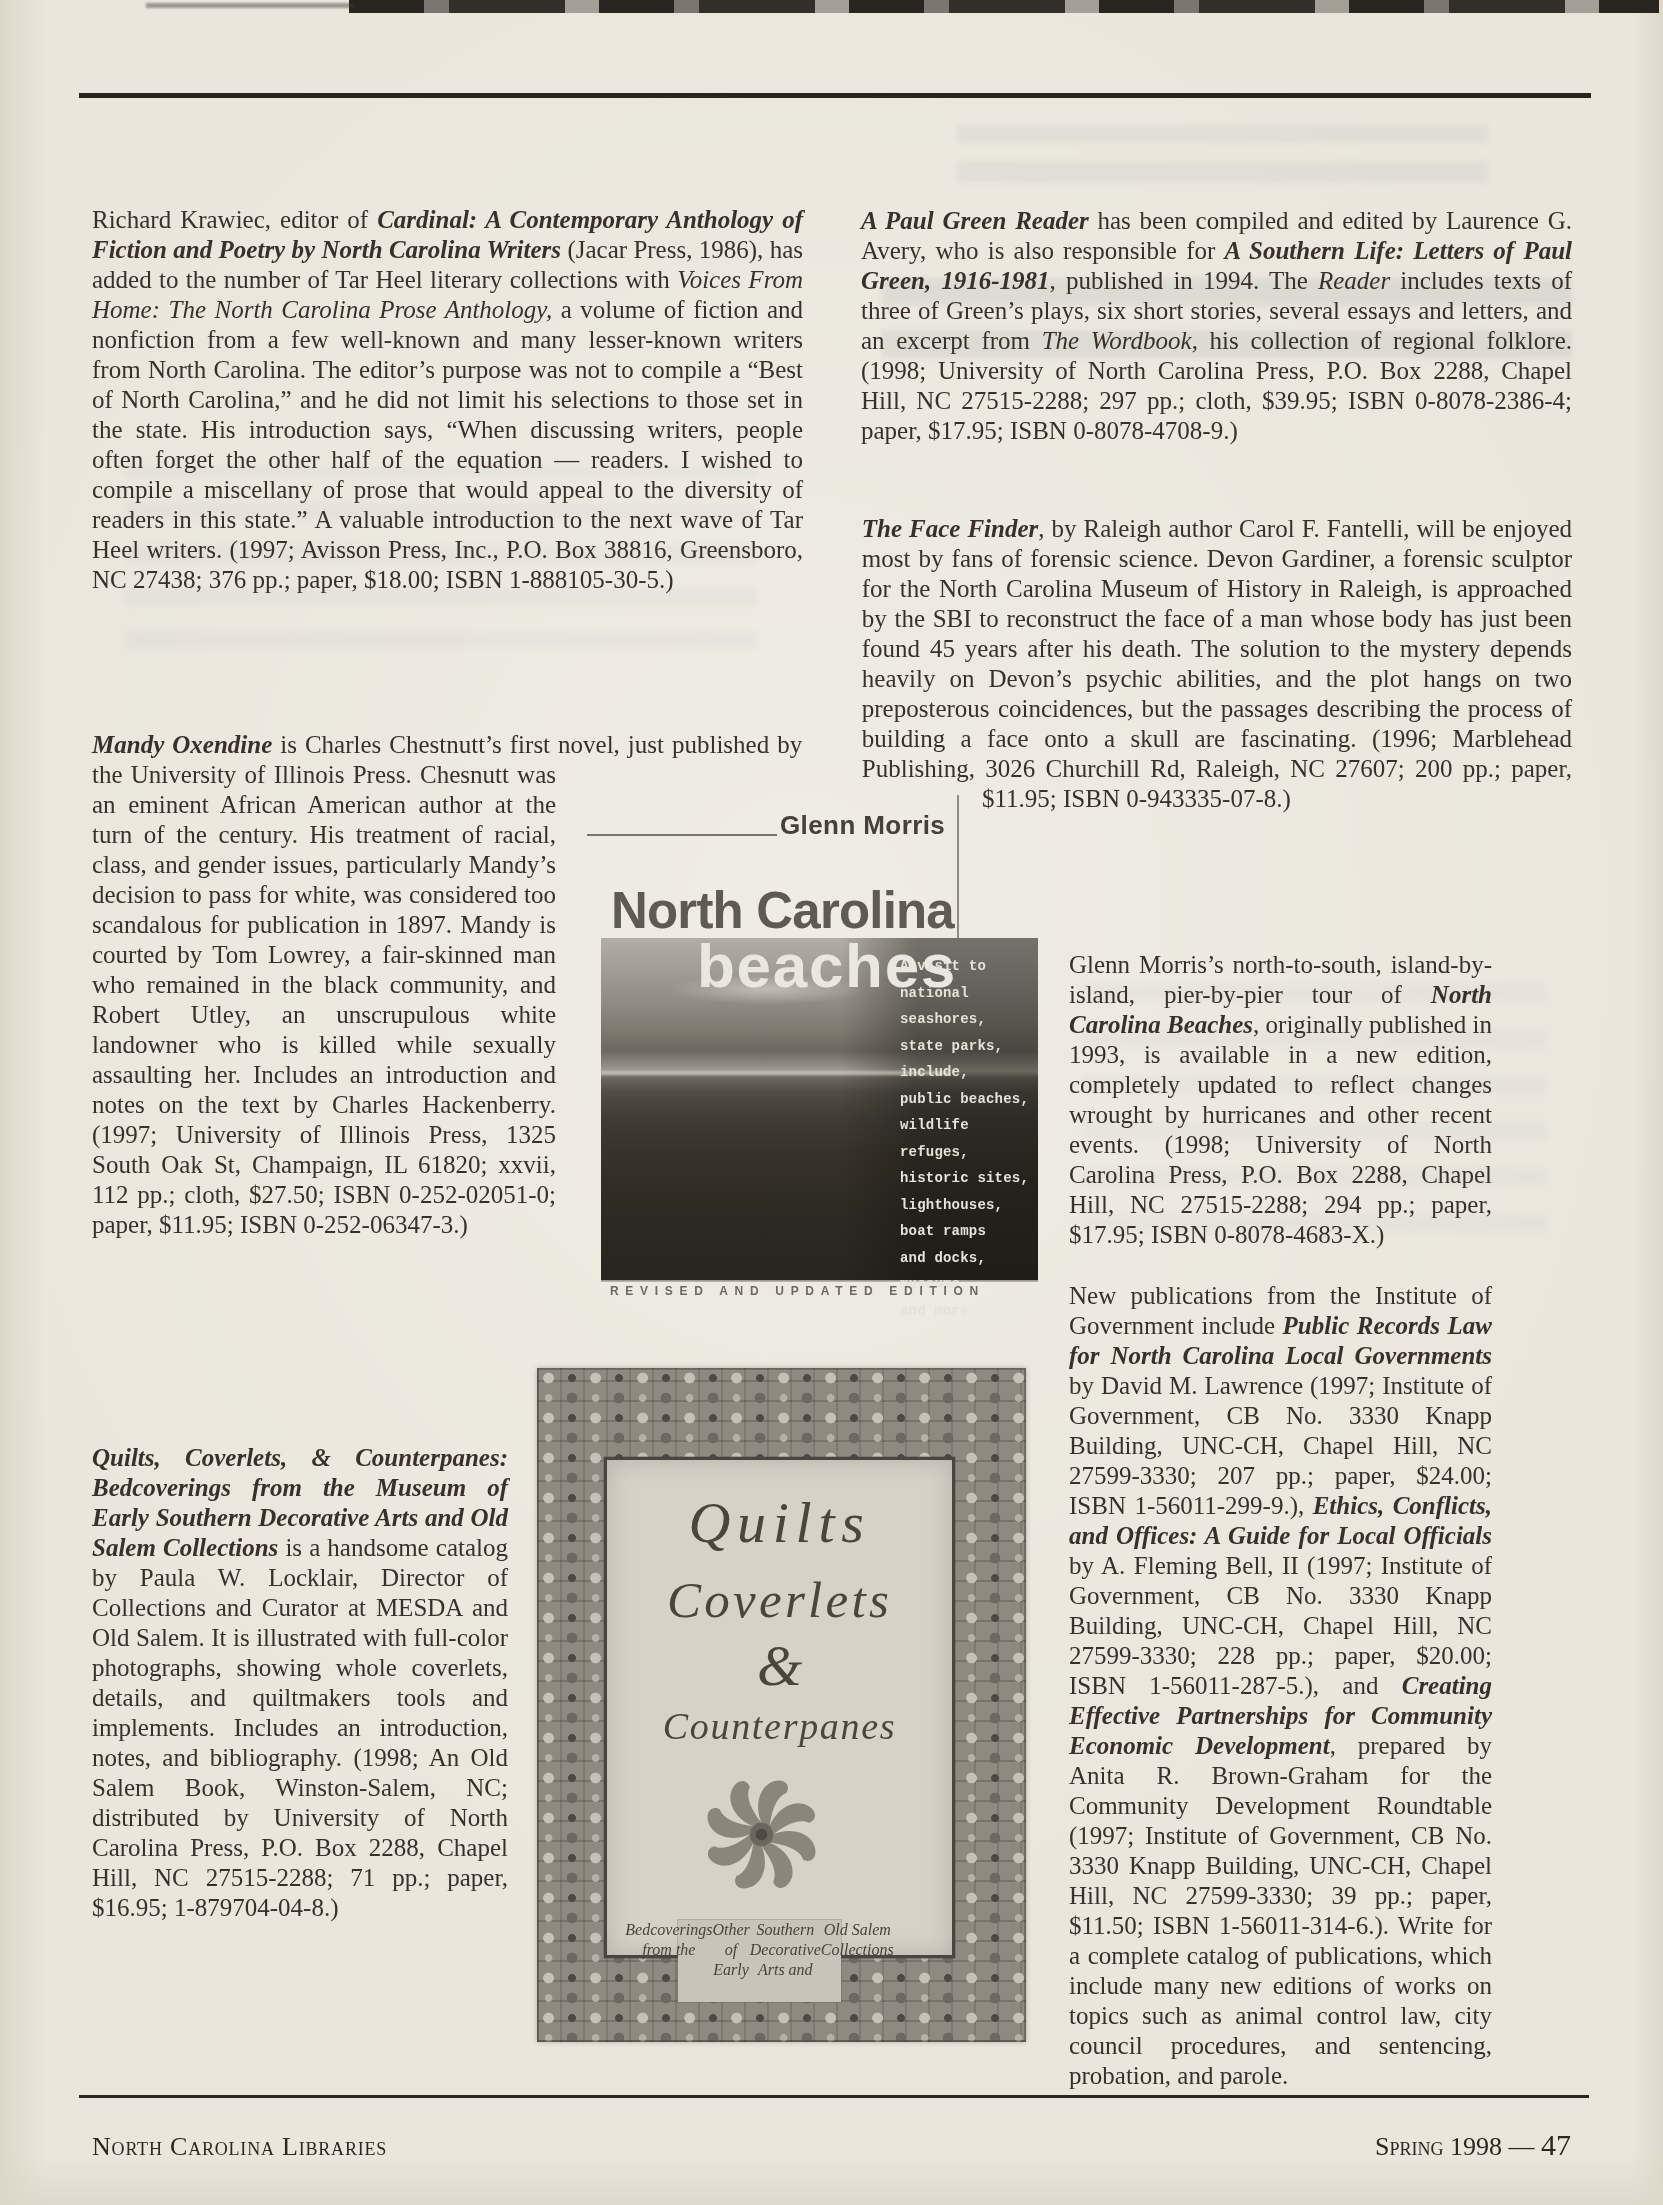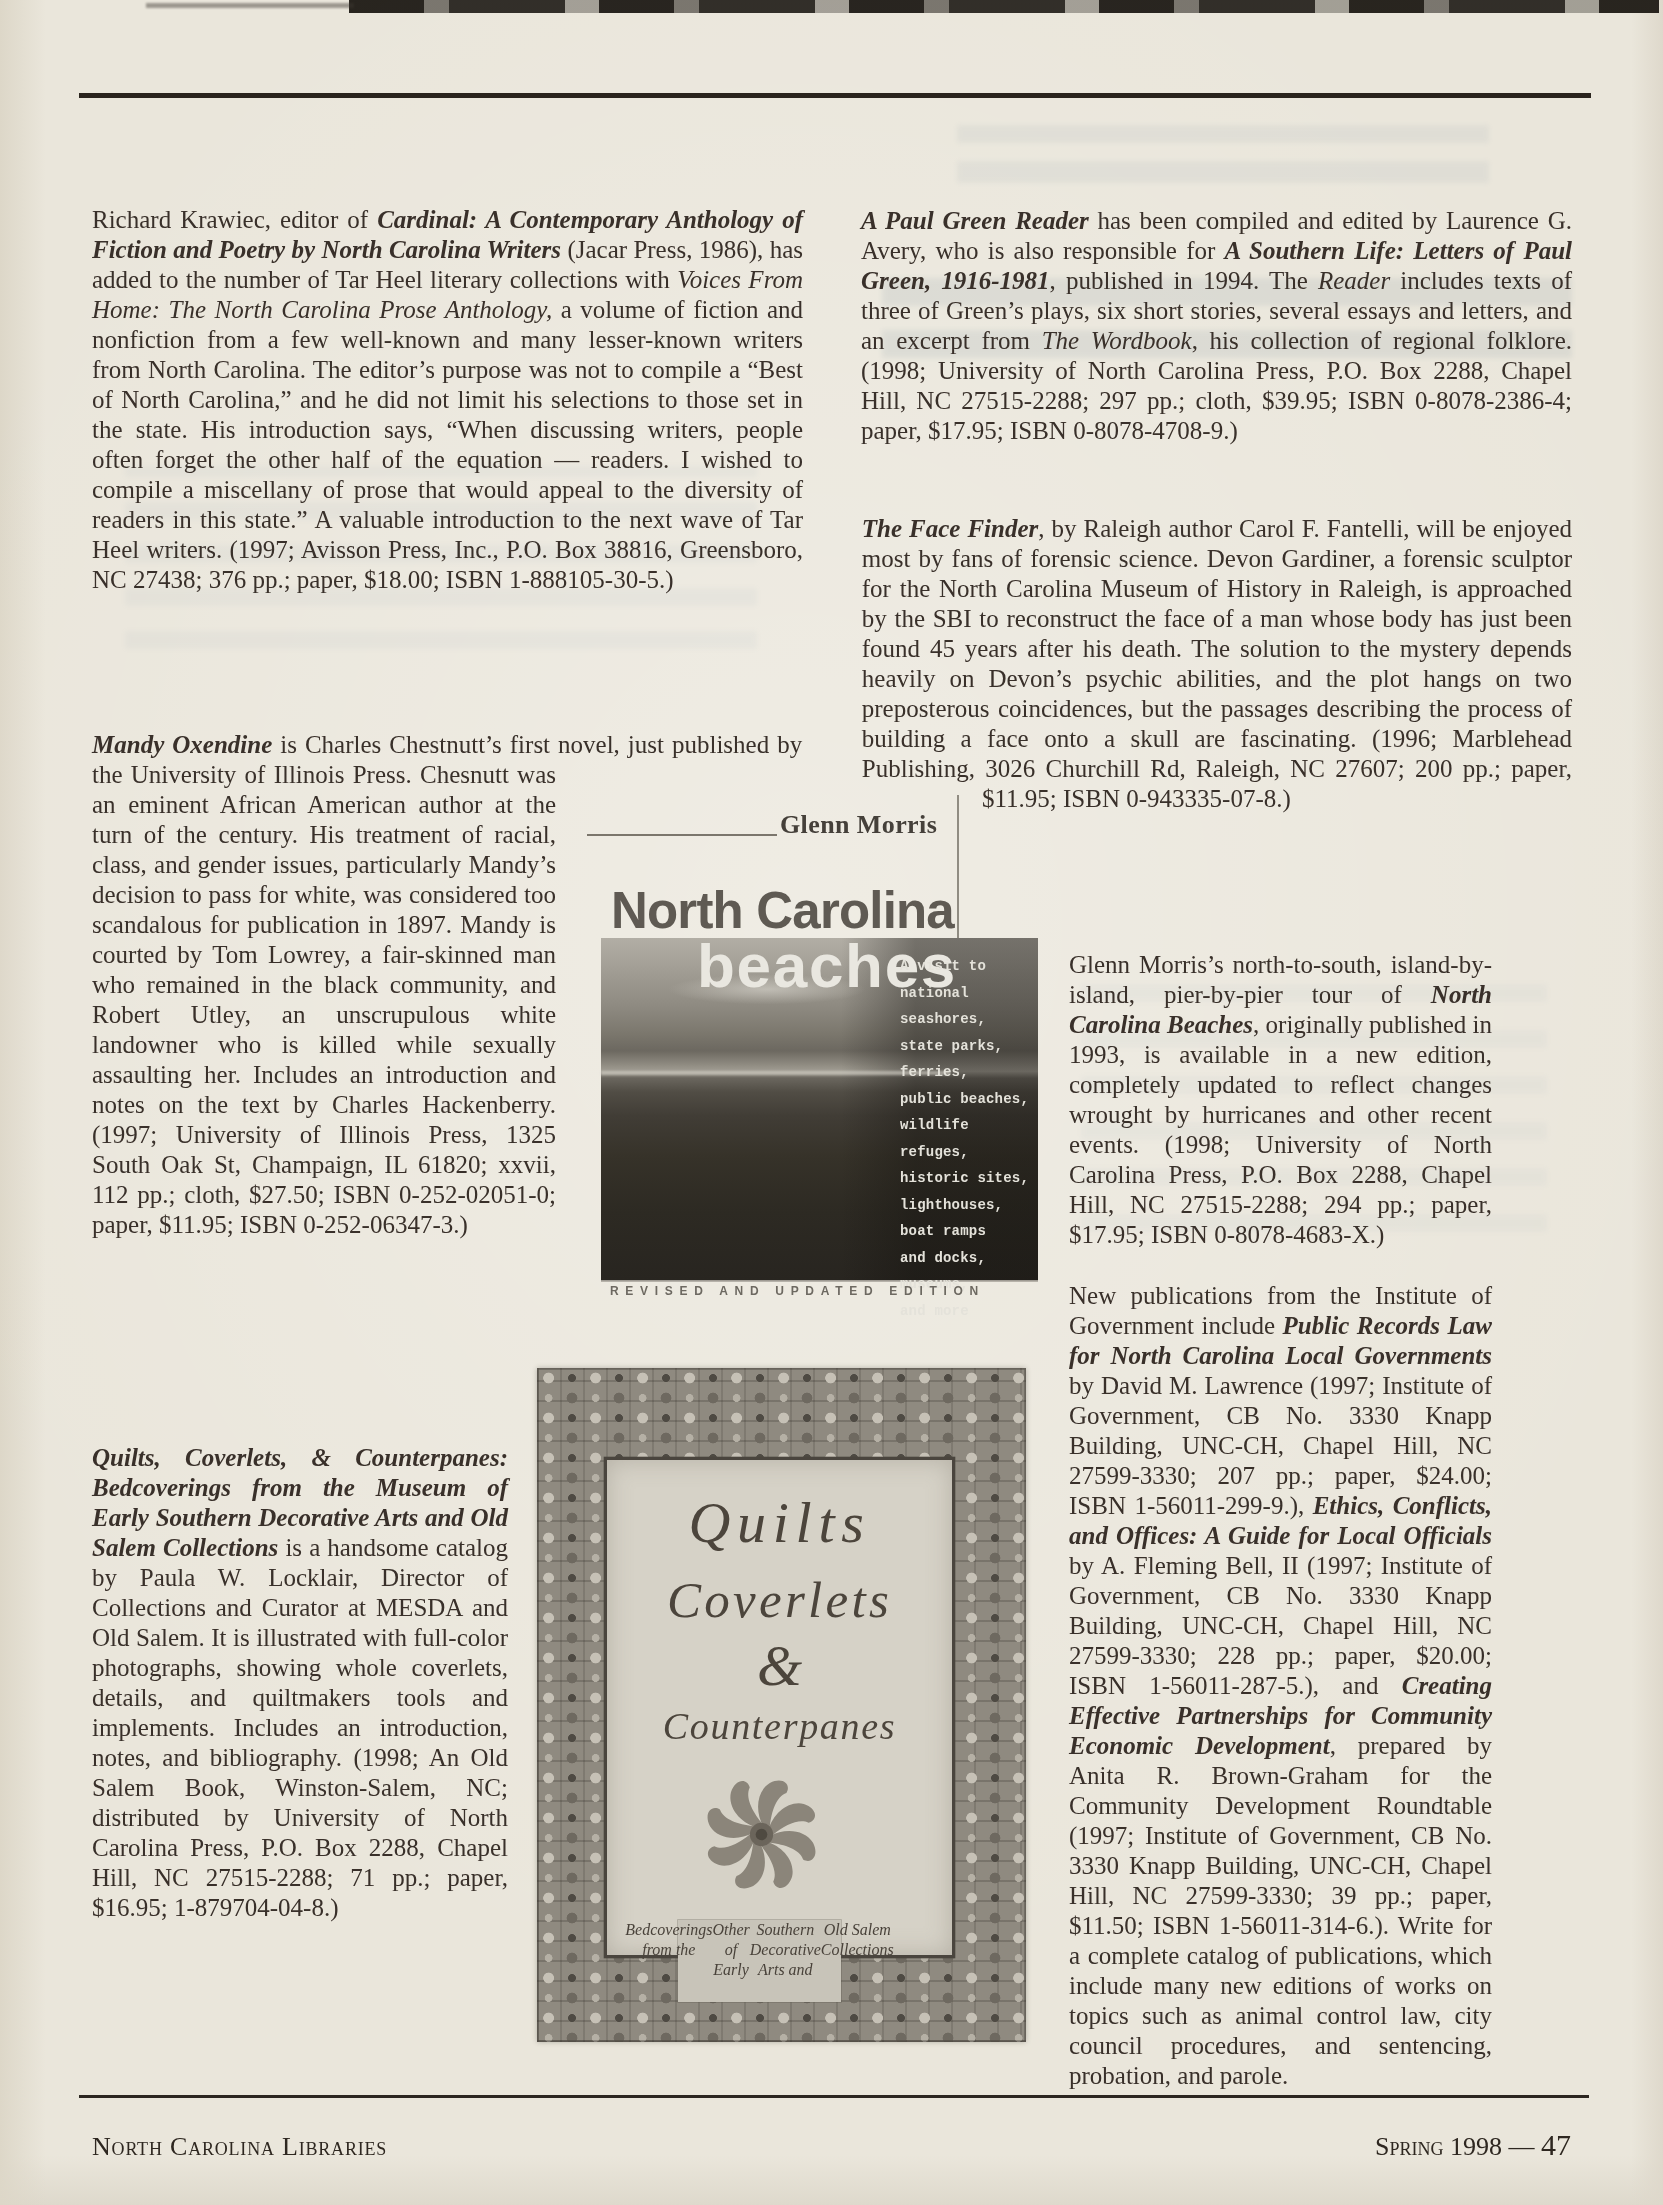--- a/index.html
+++ b/index.html
@@ -46,21 +46,21 @@
   .seg-i{font-style:italic;}
   .p1{left:92px;top:205px;width:711px;}
   .p2{left:92px;top:730px;width:711px;}
   .p3{left:92px;top:1443px;width:416px;}
   .p4{left:861px;top:206px;width:711px;}
   .p5{left:861px;top:514px;width:711px;}
   .p6{left:1069px;top:950px;width:423px;}
   .p7{left:1069px;top:1281px;width:423px;}
   .fl{display:block;}
   
-  .b1-author{left:780px;top:810px;width:216px;font-family:Liberation Serif, serif;
+  .b1-author{left:780px;top:810px;width:216px;font-family:Liberation Sans, sans-serif;
     font-weight:700;font-size:26px;color:#45403a;letter-spacing:0.4px;}
   .b1-title1{left:611px;top:880px;width:391px;font-family:"Liberation Sans",sans-serif;
     font-weight:700;font-size:52px;letter-spacing:-0.8px;color:#5f5a53;transform:scaleX(.98);transform-origin:left;}
   .b1-photo{left:601px;top:938px;width:437px;height:342px;
     background:
       radial-gradient(ellipse 141px 21.6px at 38% 15%, rgba(225,222,214,.55), transparent 70%),
       linear-gradient(90deg, transparent 55%, rgba(18,16,13,.38) 72%),
       linear-gradient(180deg,
         #b2aea5 0%, #a29e95 9%, #8e8a81 20%, #7b776d 28%,
         #6c6860 33%, #8f8b81 37%, #a19d93 39%, #6a665e 41%,
@@ -145,21 +145,21 @@
     <div class="abs caption-rule"></div>
     <div class="abs vert-rule"></div>
     <div class="abs b1-author">Glenn Morris</div>
     <div class="abs b1-title1">North Carolina</div>
     <div class="abs b1-photo"></div>
     <div class="abs b1-surf"></div>
     <div class="abs b1-title2">beaches</div>
     <div class="abs b1-tagline">
       <div>A visit to</div>
       <div>national seashores,</div>
-      <div>state parks, ferries,</div>
+      <div>state parks, include,</div>
       <div>public beaches,</div>
       <div>wildlife refuges,</div>
       <div>historic sites,</div>
       <div>lighthouses,</div>
       <div>boat ramps</div>
       <div>and docks,</div>
       <div>museums,</div>
       <div>and more</div>
     </div>
     <div class="abs b1-edition">REVISED AND UPDATED EDITION</div>

